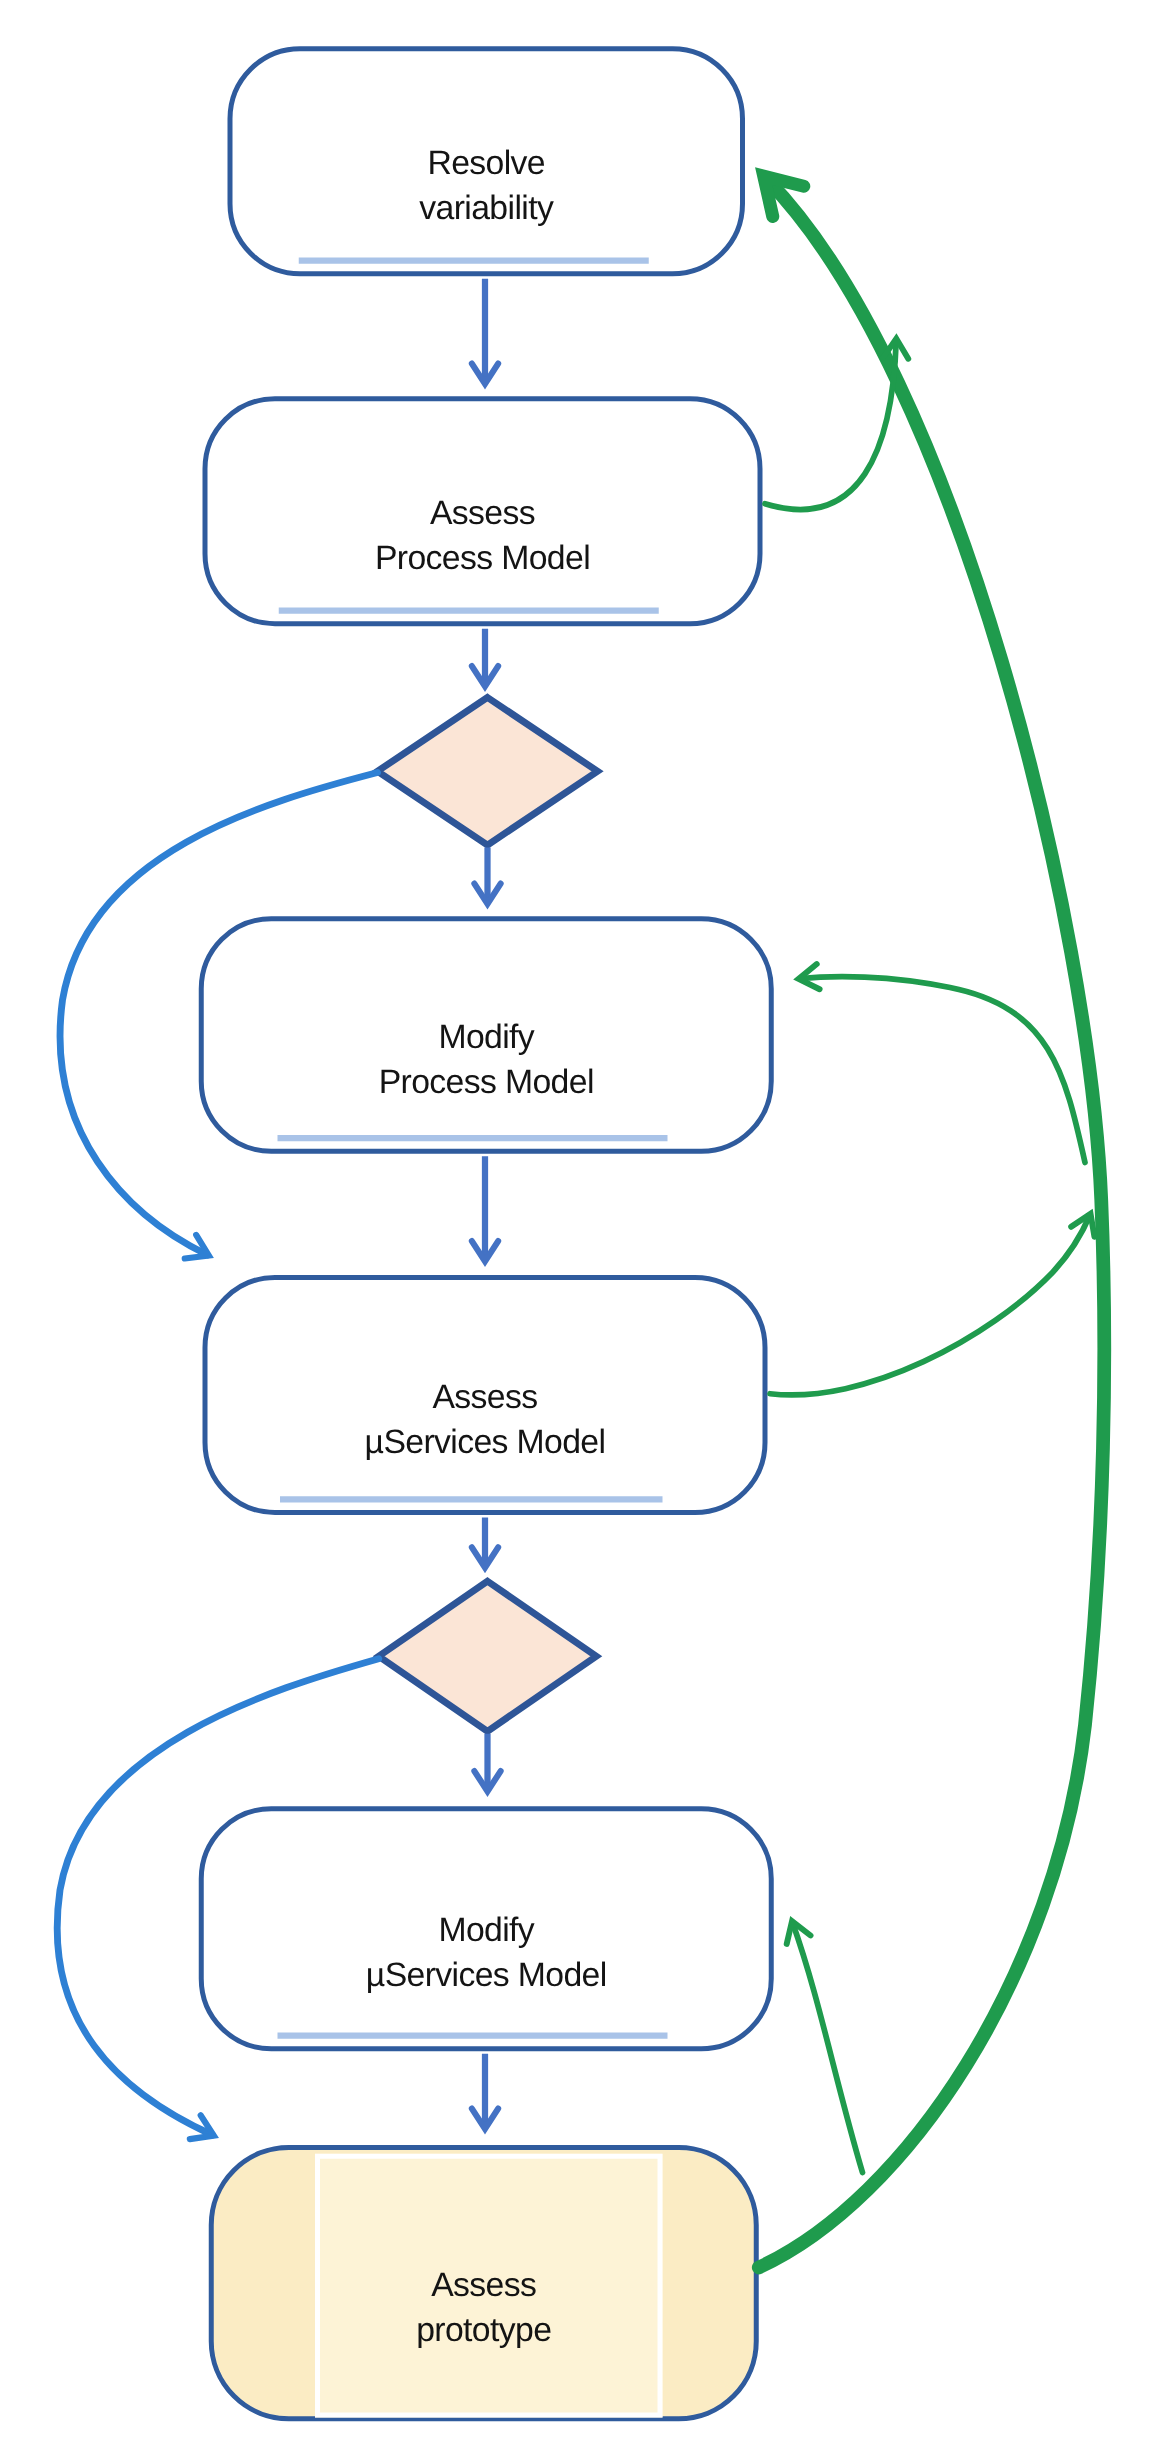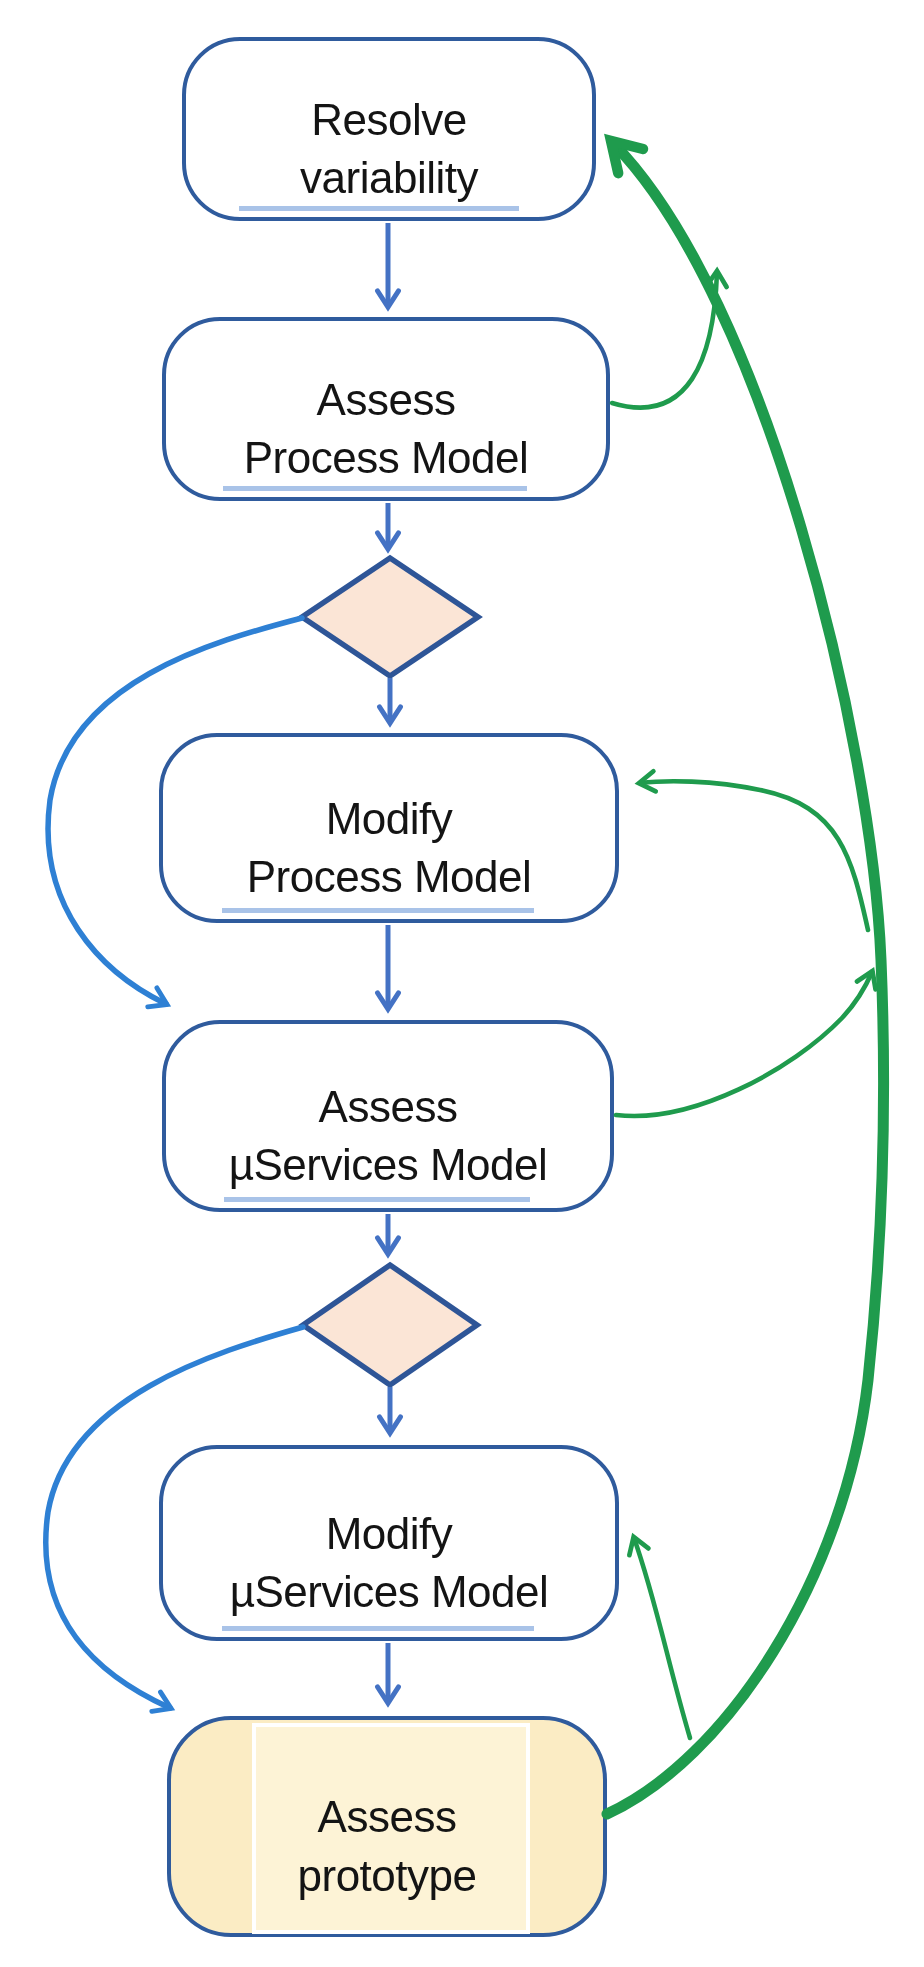--- a/index.html
+++ b/index.html
@@ -13,21 +13,21 @@
     position:relative; width:924px; height:1967px; background:var(--bg);
     font-family:"Liberation Sans", sans-serif; overflow:hidden;
   }
   .edges{position:absolute; inset:0; z-index:3; pointer-events:none;}
   .node{
     position:absolute; z-index:2; box-sizing:border-box;
     display:flex; align-items:center; justify-content:center; text-align:center;
     background:#ffffff; border:4px solid var(--node-border); border-radius:58px;
   }
   .node-label{
-    white-space:pre-line; color:var(--text); font-size:44px; line-height:1.32;
+    white-space:pre-line; color:var(--text); font-size:27px; line-height:1.32;
     letter-spacing:-0.5px; font-weight:400; z-index:2;margin-top:40px;
   }
   .underline{
     position:absolute; left:13%; width:69%; bottom:6px; height:5px;
     background:var(--underline); z-index:1;
   }
   .node.highlight{background:var(--hl-outer); border-radius:64px;}
   .inner-rect{
     position:absolute; left:81px; top:3px; width:270px; height:203px;
     background:var(--hl-inner); border:4px solid #ffffff; z-index:1;

